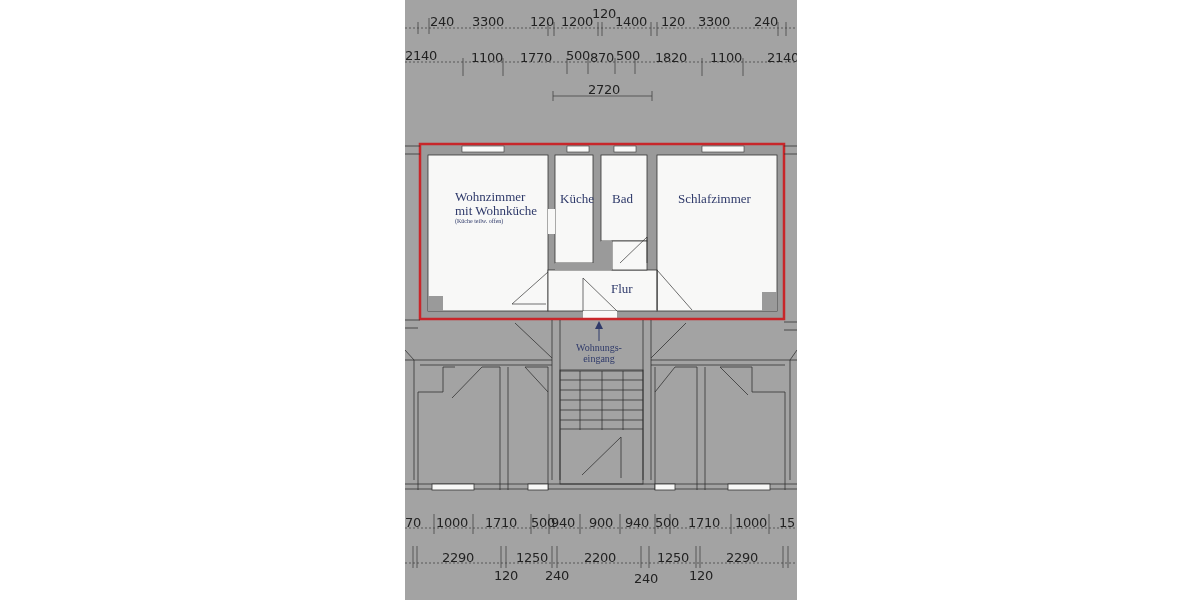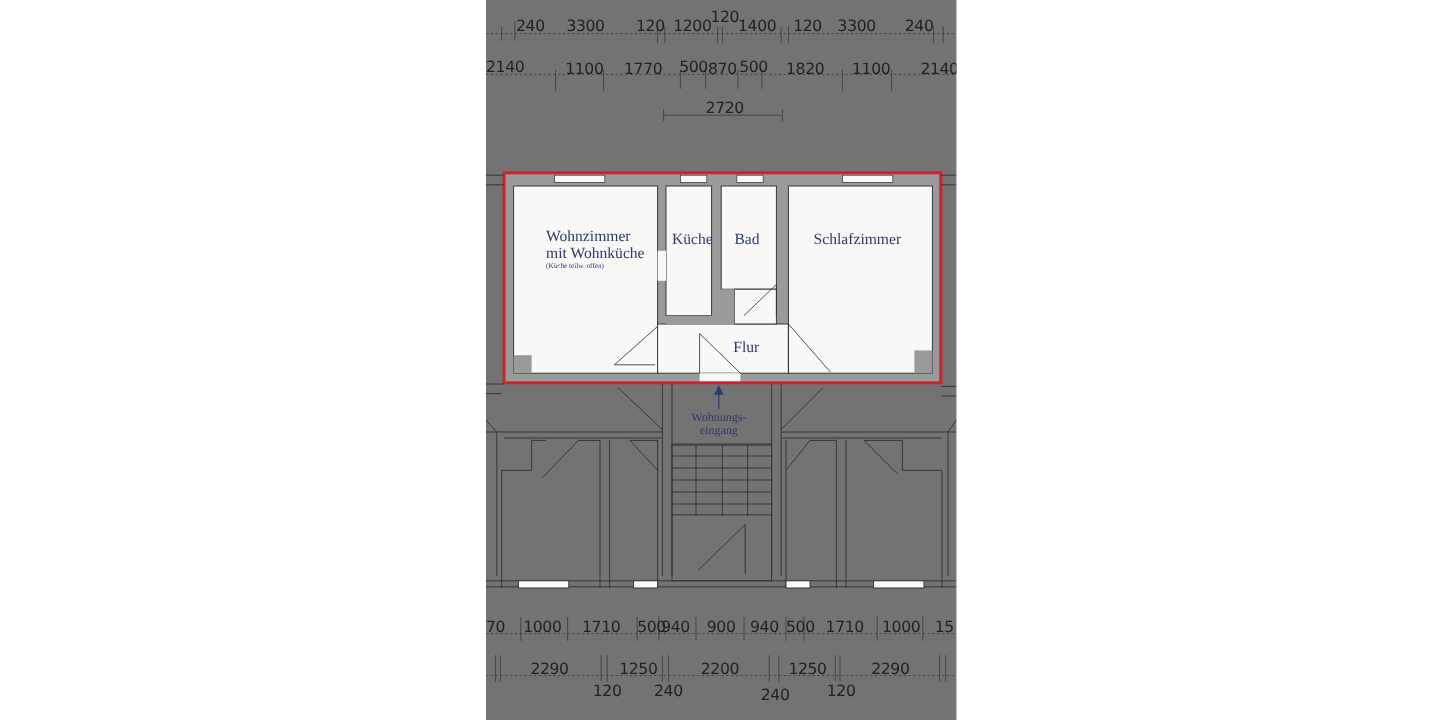--- a/index.html
+++ b/index.html
@@ -1,17 +1,17 @@
 <!DOCTYPE html>
 <html><head>
 <meta charset="utf-8">
 <style>
   html, body { margin:0; padding:0; background:#ffffff; }
   body { width:1200px; height:600px; position:relative; overflow:hidden; font-family:"Liberation Serif", serif; }
-  #sheet { position:absolute; left:405px; top:0; width:392px; height:600px; background:#737373; }
+  #sheet { position:absolute; left:405px; top:0; width:392px; height:600px; background:#a3a3a3; }
   svg { position:absolute; left:0; top:0; }
   .dim { font-family:"DejaVu Sans", sans-serif; font-size:13px; fill:#222; letter-spacing:-0.3px; }
   .room { font-family:"Liberation Serif", serif; fill:#2f3a6a; }
 </style>
 </head>
 <body>
 
 <div id="sheet">
 <svg width="392" height="600" viewBox="405 0 392 600" xmlns="http://www.w3.org/2000/svg">
 

